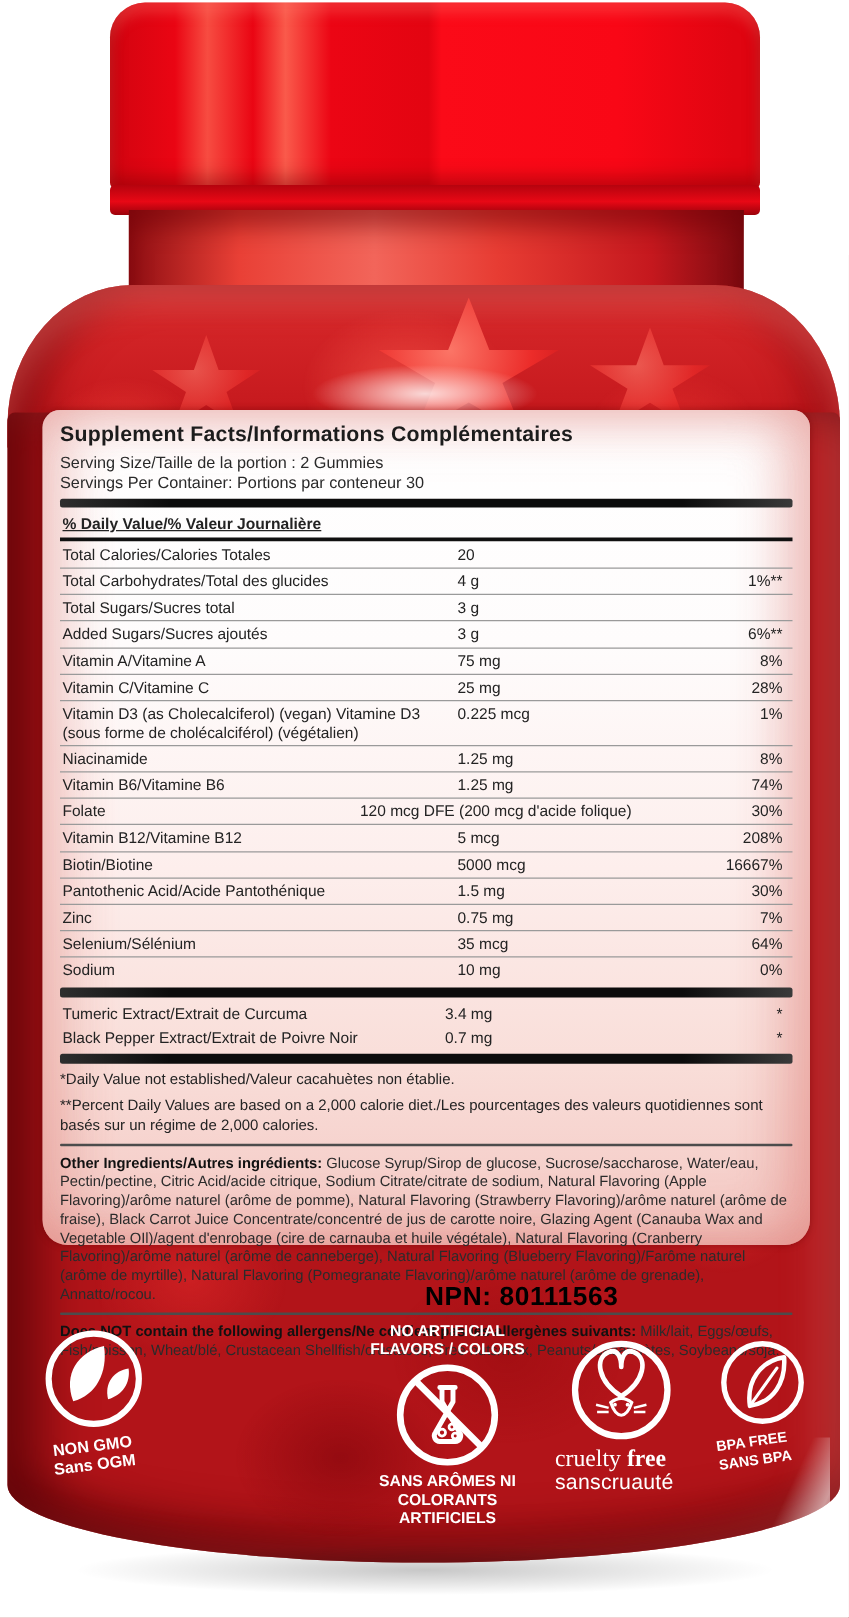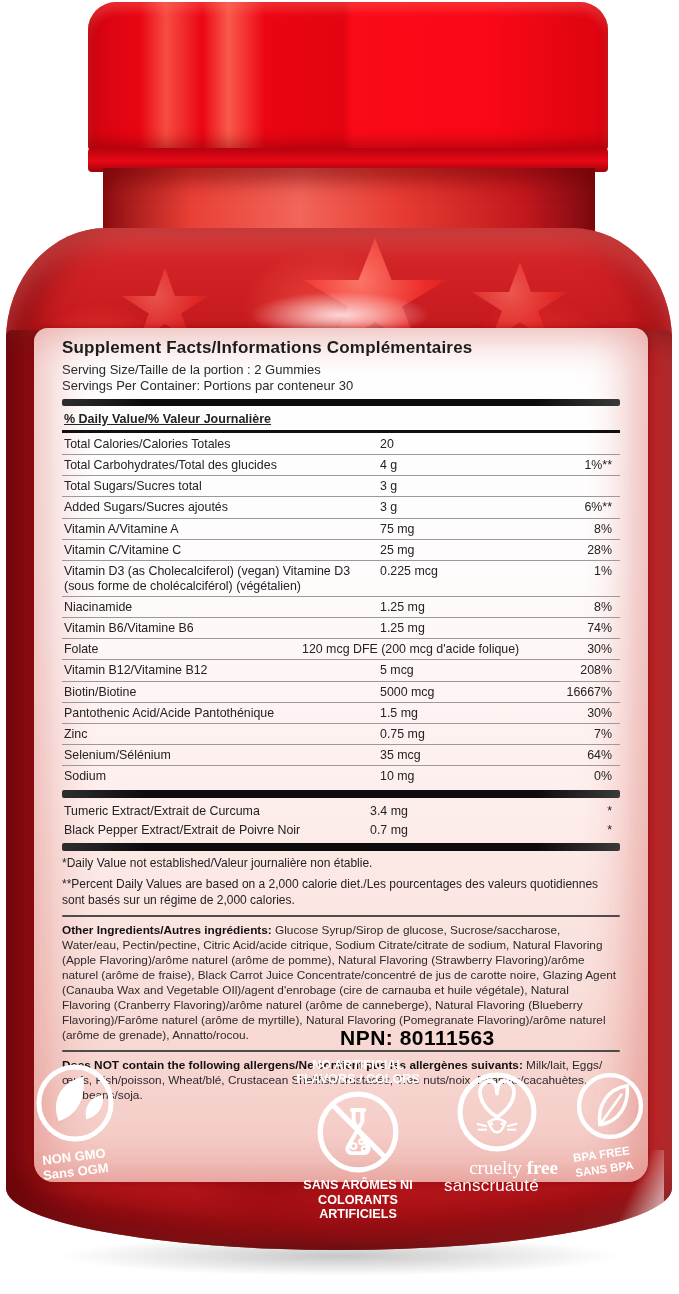--- a/index.html
+++ b/index.html
@@ -44,26 +44,26 @@
   .star.s2{left:120px;top:268px;width:90px;height:80px;opacity:.55;}
   .star.s3{left:470px;top:262px;width:100px;height:86px;opacity:.6;}
   .sheen{position:absolute;left:250px;top:292px;width:180px;height:46px;border-radius:50%;
        background:radial-gradient(closest-side,rgba(255,255,255,.8),rgba(255,255,255,0));}
   .curl{position:absolute;left:612px;top:1150px;width:52px;height:95px;border-radius:0 0 60px 10px;
        background:linear-gradient(115deg,rgba(255,255,255,0) 40%,rgba(255,255,255,.55) 75%,rgba(255,255,255,.1));}
   .floor-shadow{position:absolute;left:60px;top:1236px;width:560px;height:40px;border-radius:50%;
        background:radial-gradient(closest-side,rgba(0,0,0,.22),rgba(0,0,0,0));}
 
   
-  .panel{position:absolute;left:34px;top:328px;width:614px;height:854px;
+  .panel{position:absolute;left:34px;top:328px;width:614px;height:668px;
        border-radius:14px 14px 20px 20px;
        background:linear-gradient(180deg,#ffffff 0%,#fefcfc 28%,#fdeeec 55%,#f9ded9 78%,#f3c7c2 100%);
        box-shadow:inset 0 0 55px rgba(221,120,112,.30), inset -22px 0 40px rgba(214,98,92,.30),
                   inset 22px 0 40px rgba(214,98,92,.22), 0 0 6px rgba(90,0,5,.4);
-       padding:8px 28px;box-sizing:border-box;color:#232323;}
+       padding:8px 14px;box-sizing:border-box;color:#232323;}
   .panel-title{font-size:17px;font-weight:bold;letter-spacing:.2px;margin:2px 0 4px 0;color:#1c1c1c;}
   .serving{font-size:13px;margin:1px 0;color:#2a2a2a;}
   .bar{height:7px;background:linear-gradient(90deg,#2e2e2e,#0c0c0c 15%,#0c0c0c 85%,#3a3a3a);
        border-radius:2px;margin:6px 0 0 0;}
   .bar.mid{height:8px;margin-top:4px;}
   .hdr{display:flex;justify-content:space-between;align-items:baseline;padding:6px 2px 4px 2px;}
   .hdr .l{font-size:13px;font-weight:bold;}
   .hdr .r{font-size:12.5px;font-weight:bold;text-decoration:underline;}
   .bar2{height:3px;background:#101010;margin:0 0 1px 0;}
   .t-row{display:grid;grid-template-columns:300px 168px 1fr;align-items:start;
@@ -91,21 +91,21 @@
   .b1 .caption{font-size:13px;transform:rotate(-7deg);margin-top:6px;}
   .b2{left:138px;top:1058px;width:124px;}
   .b2 .cap-top{font-size:14.5px;}
   .b2 .reg{display:block;text-align:right;font-size:9px;margin:-4px 6px 0 0;}
   .b2 .caption{font-size:16.5px;}
   .b2 .caption .sub{font-size:14.5px;display:block;}
   .b3{left:283px;top:1058px;width:150px;}
   .b3 .cap-top{font-size:12.6px;}
   .b3 .caption{font-size:12.6px;margin-top:2px;}
   .b4{left:436px;top:1070px;width:122px;}
-  .b4 .wordmark{font-family:"Liberation Serif",serif;font-size:19px;line-height:1;margin-top:4px;text-align:right;padding-left:8px;}
+  .b4 .wordmark{font-family:"Liberation Serif",serif;font-size:19px;line-height:1;margin-top:4px;text-align:left;padding-left:8px;}
   .b4 .wordmark b{font-weight:bold;}
   .b4 .wordmark2{font-size:17px;line-height:1.05;text-align:left;padding-left:8px;letter-spacing:.2px;}
   .b5{left:560px;top:1070px;width:100px;}
   .b5 .caption{font-size:11.5px;font-weight:bold;transform:rotate(-8deg);margin-top:4px;text-align:left;padding-left:14px;line-height:1.3;}
 </style>
 </head>
 <body>
 
 <div class="stage">
 
@@ -223,21 +223,21 @@
           <span class="dv">*</span>
         </div>
       <div class="x-row">
           <span class="nm">Black Pepper Extract/Extrait de Poivre Noir</span>
           <span class="amt">0.7 mg</span>
           <span class="dv">*</span>
         </div>
     </div>
     <div class="bar mid"></div>
 
-    <p class="fn">*Daily Value not established/Valeur journalière non établie.</p>
+    <p class="fn">*Daily Value not established/Valeur cacahuètes non établie.</p>
     <p class="fn">**Percent Daily Values are based on a 2,000 calorie diet./Les pourcentages des valeurs quotidiennes sont basés sur un régime de 2,000 calories.</p>
     <div class="rule"></div>
 
     <p class="para"><b>Other Ingredients/Autres ingrédients:</b><span> Glucose Syrup/Sirop de glucose, Sucrose/saccharose, Water/eau, Pectin/pectine, Citric Acid/acide citrique, Sodium Citrate/citrate de sodium, Natural Flavoring (Apple Flavoring)/arôme naturel (arôme de pomme), Natural Flavoring (Strawberry Flavoring)/arôme naturel (arôme de fraise), Black Carrot Juice Concentrate/concentré de jus de carotte noire, Glazing Agent (Canauba Wax and Vegetable OIl)/agent d'enrobage (cire de carnauba et huile végétale), Natural Flavoring (Cranberry Flavoring)/arôme naturel (arôme de canneberge), Natural Flavoring (Blueberry Flavoring)/Farôme naturel (arôme de myrtille), Natural Flavoring (Pomegranate Flavoring)/arôme naturel (arôme de grenade), Annatto/rocou.</span></p>
     <div class="rule"></div>
 
     <p class="para"><b>Does NOT contain the following allergens/Ne contient pas les allergènes suivants:</b><span> Milk/lait, Eggs/œufs, Fish/poisson, Wheat/blé, Crustacean Shellfish/crustacés, Tree nuts/noix, Peanuts/cacahuètes, Soybeans/soja.</span></p>
     <div class="npn">NPN: 80111563</div>
   </div>
 

